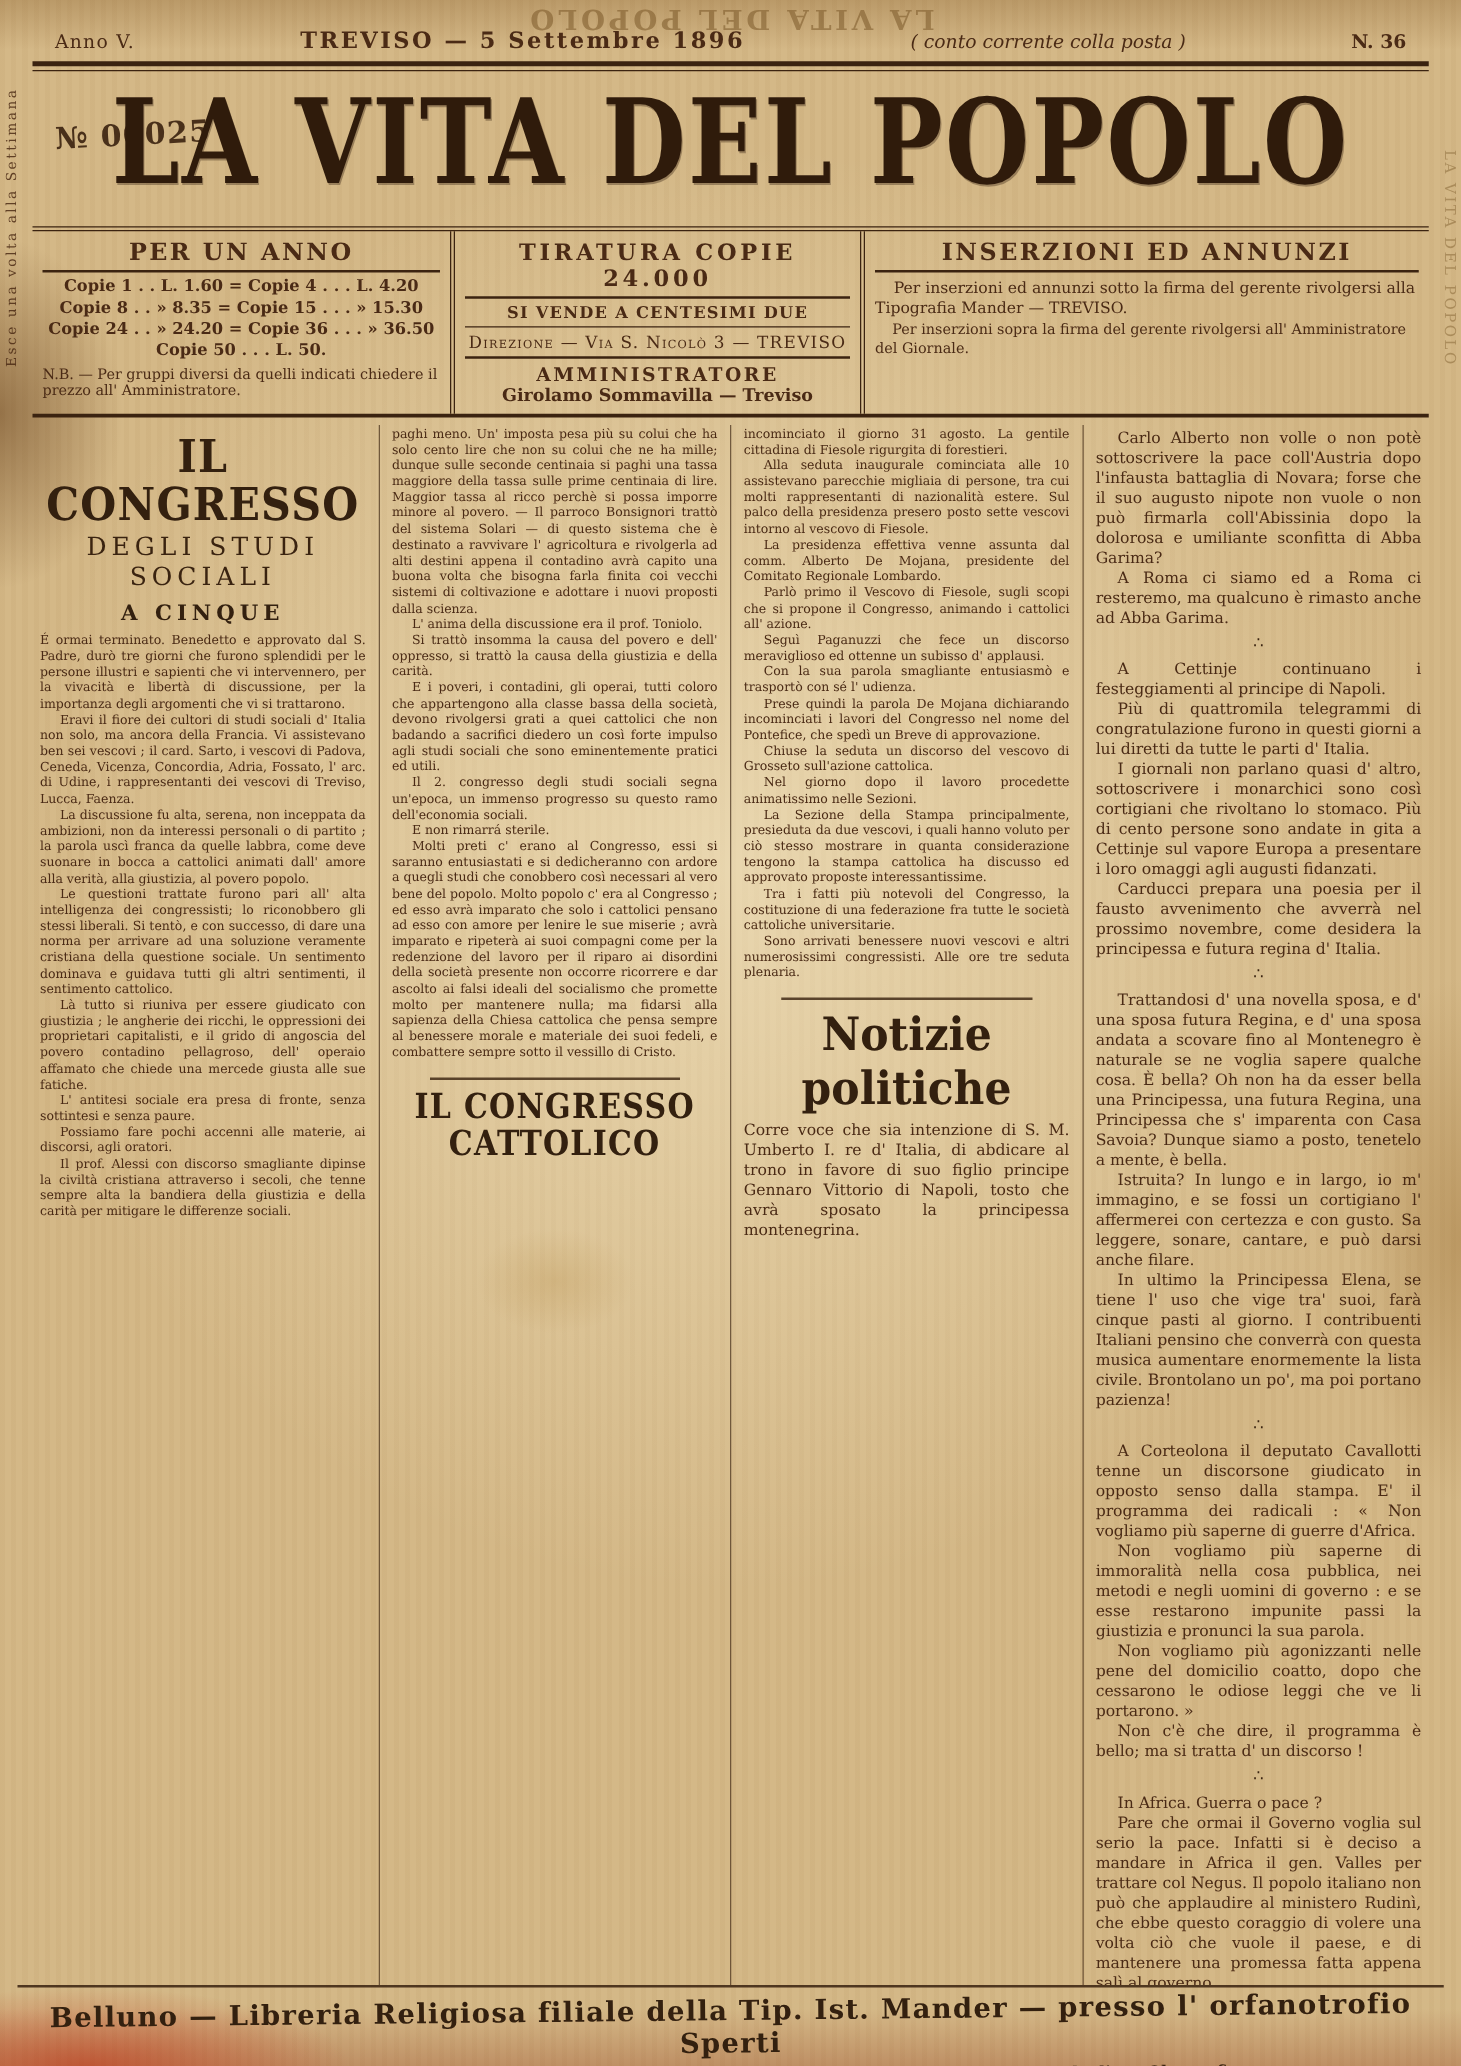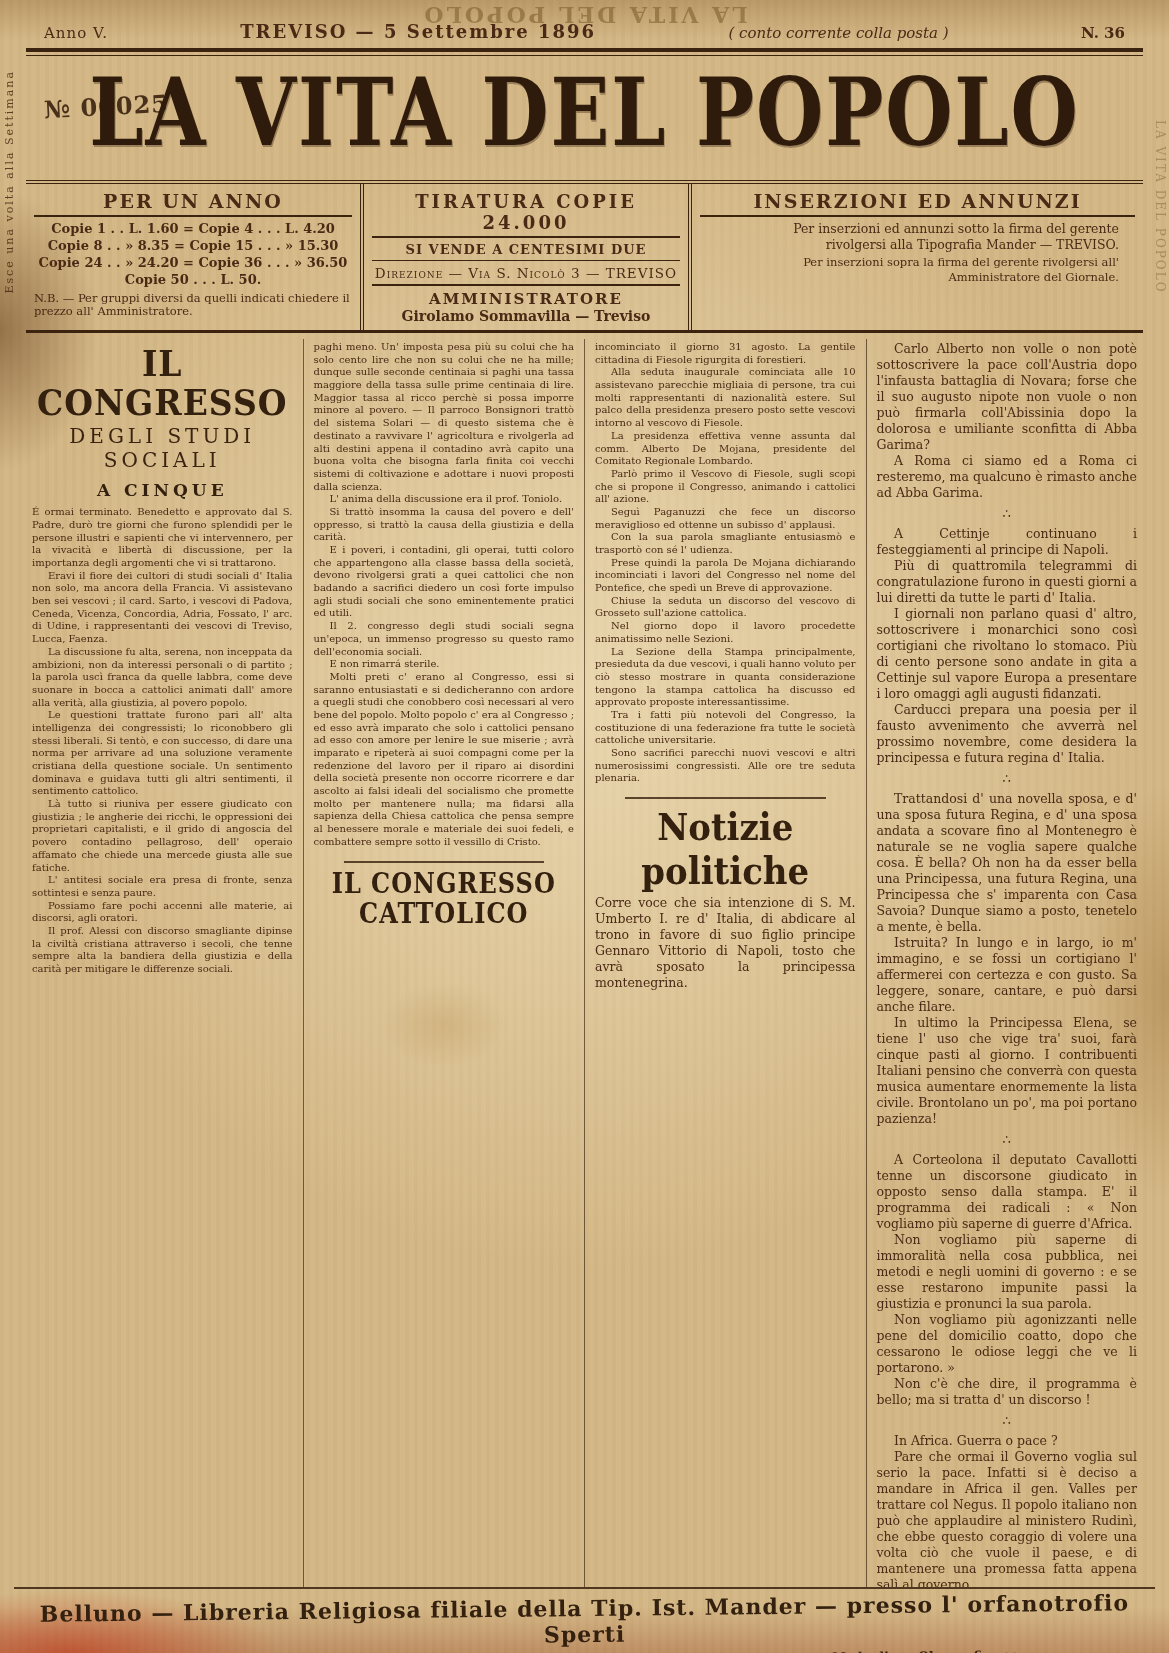--- a/index.html
+++ b/index.html
@@ -75,21 +75,21 @@
     text-align:center;font-weight:bold;font-size:19px;letter-spacing:2px;
     border-bottom:2px solid #3b2310;padding:2px 0 3px 0;margin-bottom:4px;
   }
   .price-row{text-align:center;font-weight:bold;font-size:13px;line-height:1.3;white-space:nowrap;}
   .nb{font-size:11.5px;margin-top:3px;line-height:1.2;}
   .t-line1{font-weight:bold;font-size:18px;letter-spacing:3px;border-bottom:2px solid #3b2310;padding:3px 0;}
   .t-line2{font-weight:bold;font-size:13px;letter-spacing:1px;padding:4px 0 3px 0;border-bottom:1px solid #3b2310;}
   .t-line3{font-size:13.5px;font-variant:small-caps;letter-spacing:1px;padding:4px 0 3px 0;border-bottom:2px solid #3b2310;}
   .t-line4{font-weight:bold;font-size:15px;letter-spacing:2px;padding-top:4px;}
   .t-line5{font-weight:bold;font-size:14px;}
-  .ins-p{font-size:11.5px;line-height:1.25;margin:3px 16px;text-indent:1.2em;text-align:right;}
+  .ins-p{font-size:11.5px;line-height:1.25;margin:3px 0;text-indent:1.2em;}
   .ins-p.first{font-size:12.5px;}
   
   .columns{
     display:flex;margin:6px 22px 0 22px;height:1248px;overflow:hidden;
   }
   .col{flex:1 1 0;padding:2px 10px;overflow:hidden;}
   .col + .col{border-left:1px solid rgba(55,32,14,.65);}
   .it-h1{font-size:33px;font-weight:bold;text-align:center;letter-spacing:1px;margin:8px 0 0 0;line-height:1.05;color:#33200f;transform:scaleY(1.1);}
   .it-h1b{font-size:24px;font-weight:bold;text-align:center;letter-spacing:1px;margin:10px 0 0 0;line-height:1.1;color:#33200f;transform:scaleY(1.15);}
   .it-h2{font-size:20px;text-align:center;letter-spacing:4px;margin:6px 0 0 0;color:#3a2310;}
@@ -184,21 +184,21 @@
         <div class="it-p">Alla seduta inaugurale cominciata alle 10 assistevano parecchie migliaia di persone, tra cui molti rappresentanti di nazionalità estere. Sul palco della presidenza presero posto sette vescovi intorno al vescovo di Fiesole.</div>
         <div class="it-p">La presidenza effettiva venne assunta dal comm. Alberto De Mojana, presidente del Comitato Regionale Lombardo.</div>
         <div class="it-p">Parlò primo il Vescovo di Fiesole, sugli scopi che si propone il Congresso, animando i cattolici all' azione.</div>
         <div class="it-p">Seguì Paganuzzi che fece un discorso meraviglioso ed ottenne un subisso d' applausi.</div>
         <div class="it-p">Con la sua parola smagliante entusiasmò e trasportò con sé l' udienza.</div>
         <div class="it-p">Prese quindi la parola De Mojana dichiarando incominciati i lavori del Congresso nel nome del Pontefice, che spedì un Breve di approvazione.</div>
         <div class="it-p">Chiuse la seduta un discorso del vescovo di Grosseto sull'azione cattolica.</div>
         <div class="it-p">Nel giorno dopo il lavoro procedette animatissimo nelle Sezioni.</div>
         <div class="it-p">La Sezione della Stampa principalmente, presieduta da due vescovi, i quali hanno voluto per ciò stesso mostrare in quanta considerazione tengono la stampa cattolica ha discusso ed approvato proposte interessantissime.</div>
         <div class="it-p">Tra i fatti più notevoli del Congresso, la costituzione di una federazione fra tutte le società cattoliche universitarie.</div>
-        <div class="it-p">Sono sacrifici parecchi nuovi vescovi e altri numerosissimi congressisti. Alle ore tre seduta plenaria.</div>
+        <div class="it-p">Sono arrivati benessere nuovi vescovi e altri numerosissimi congressisti. Alle ore tre seduta plenaria.</div>
         <div class="it-rule"></div>
         <div class="it-news">Notizie politiche</div>
         <div class="it-np it-noindent">Corre voce che sia intenzione di S. M. Umberto I. re d' Italia, di abdicare al trono in favore di suo figlio principe Gennaro Vittorio di Napoli, tosto che avrà sposato la principessa montenegrina.</div>
       </section>
     <section class="col">
         <div class="it-np">Carlo Alberto non volle o non potè sottoscrivere la pace coll'Austria dopo l'infausta battaglia di Novara; forse che il suo augusto nipote non vuole o non può firmarla coll'Abissinia dopo la dolorosa e umiliante sconfitta di Abba Garima?</div>
         <div class="it-np">A Roma ci siamo ed a Roma ci resteremo, ma qualcuno è rimasto anche ad Abba Garima.</div>
         <div class="it-ast">∴</div>
         <div class="it-np">A Cettinje continuano i festeggiamenti al principe di Napoli.</div>
         <div class="it-np">Più di quattromila telegrammi di congratulazione furono in questi giorni a lui diretti da tutte le parti d' Italia.</div>

